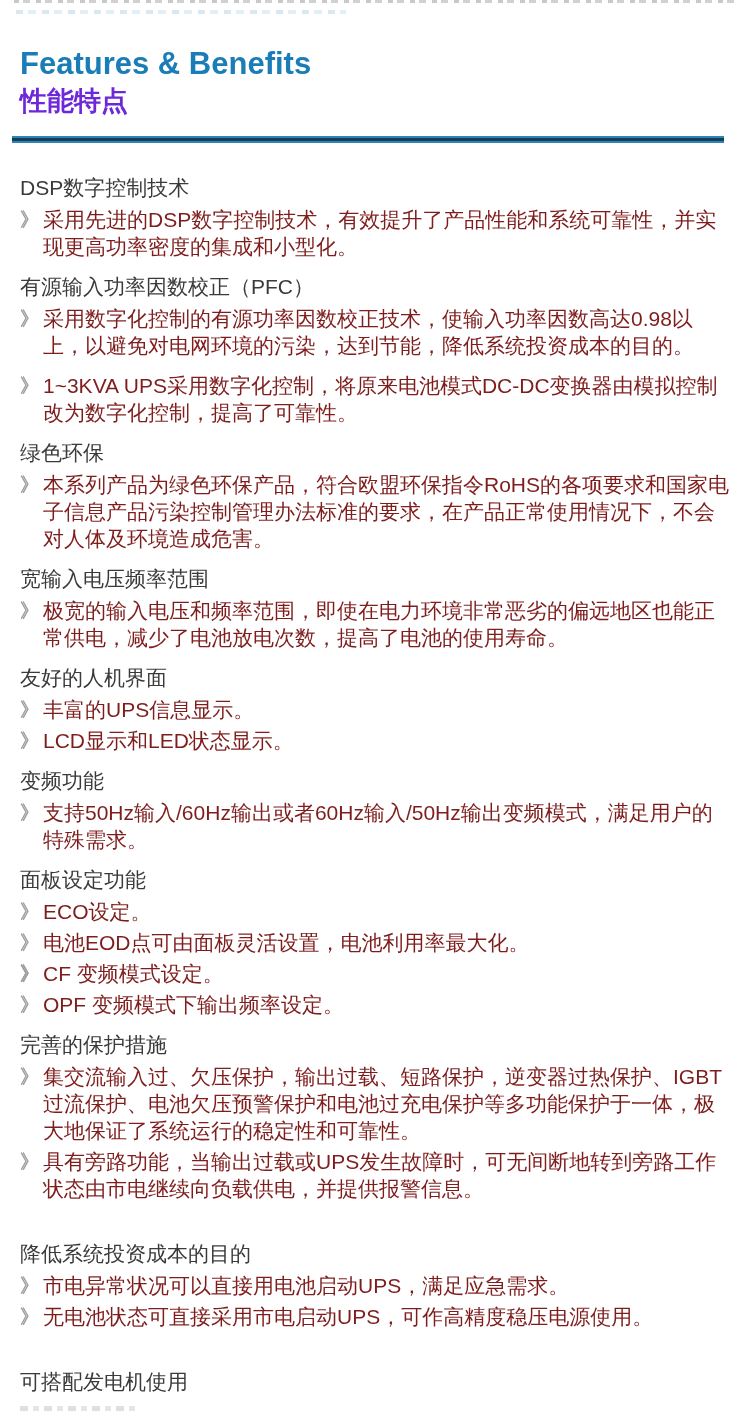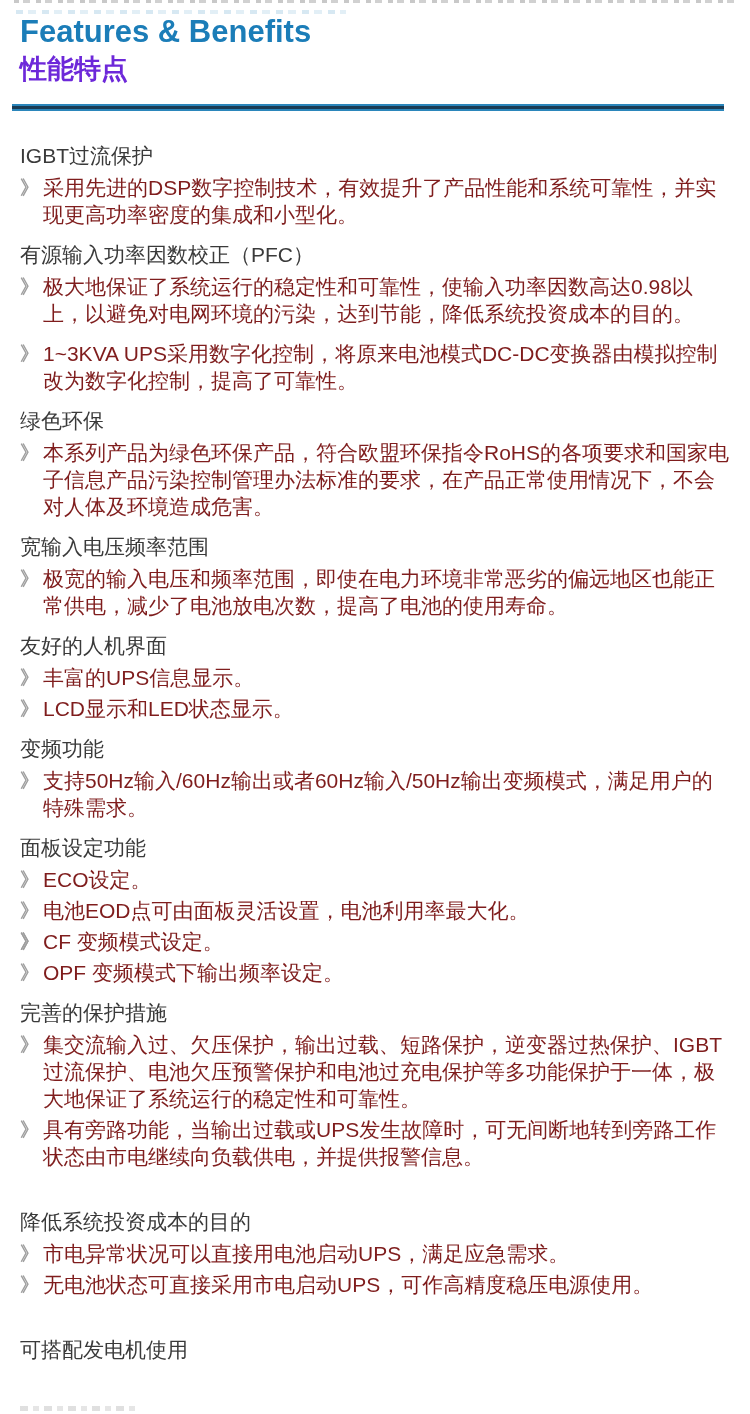--- a/index.html
+++ b/index.html
@@ -22,21 +22,21 @@
       #ababab 9px 16px, transparent 16px 22px);
     opacity: .55;
   }
   .top-remnant2 {
     position: absolute; top: 10px; left: 16px; width: 330px; height: 4px;
     background: repeating-linear-gradient(90deg,
       #bcd9ea 0 7px, transparent 7px 12px,
       #cfe4f0 12px 20px, transparent 20px 26px);
     opacity: .6;
   }
-  header { padding: 15px 20px 4px 20px; }
+  header { padding: 15px 20px 4px 20px; margin-top: 32px; }
   .title-en {
     margin: 0;
     font-size: 31px;
     font-weight: bold;
     letter-spacing: 0px;
     color: #1b7db8;
     line-height: 34px;
   }
   .title-zh {
     margin: 4px 0 0 0;
@@ -98,31 +98,31 @@
 <div class="top-remnant2"></div>
 
 <header>
   <h1 class="title-en">Features &amp; Benefits</h1>
   <h2 class="title-zh">性能特点</h2>
   <div class="rule"></div>
 </header>
 
 <main id="sections">
     <section class="feature-section">
-    <h3 class="sec-heading">IGBT过流保护</h3>
+    <h3 class="sec-heading">DSP数字控制技术</h3>
   <div class="bullet">
     <span class="glyph">》</span>
     <span class="bullet-text">采用先进的DSP数字控制技术，有效提升了产品性能和系统可靠性，并实现更高功率密度的集成和小型化。</span>
   </div>
     </section>
     <section class="feature-section">
     <h3 class="sec-heading">有源输入功率因数校正（PFC）</h3>
   <div class="bullet">
     <span class="glyph">》</span>
-    <span class="bullet-text">极大地保证了系统运行的稳定性和可靠性，使输入功率因数高达0.98以上，以避免对电网环境的污染，达到节能，降低系统投资成本的目的。</span>
+    <span class="bullet-text">采用数字化控制的有源功率因数校正技术，使输入功率因数高达0.98以上，以避免对电网环境的污染，达到节能，降低系统投资成本的目的。</span>
   </div>
     </section>
     <section class="feature-section">
   <div class="bullet">
     <span class="glyph">》</span>
     <span class="bullet-text">1~3KVA UPS采用数字化控制，将原来电池模式DC-DC变换器由模拟控制改为数字化控制，提高了可靠性。</span>
   </div>
     </section>
     <section class="feature-section">
     <h3 class="sec-heading">绿色环保</h3>

